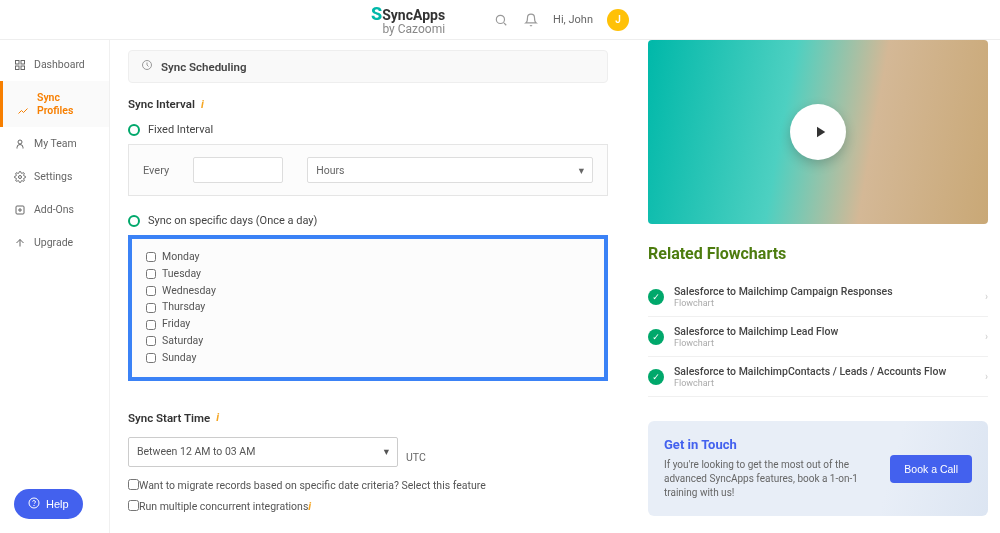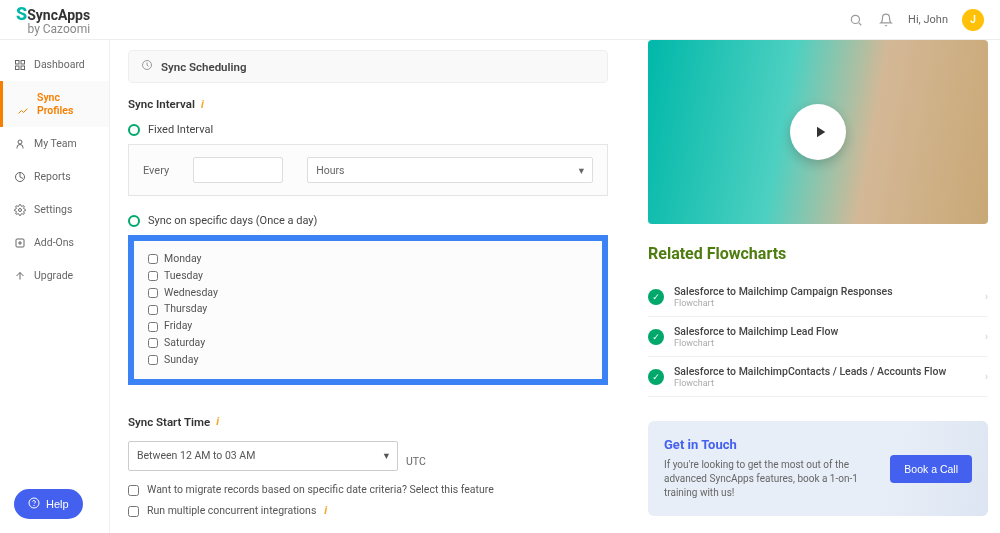--- a/index.html
+++ b/index.html
@@ -1,20 +1,20 @@
 <!DOCTYPE html>
 <html><head>
   <meta charset="utf-8">
   <style>
     * { margin: 0; padding: 0; box-sizing: border-box; }
     body { font-family: -apple-system, BlinkMacSystemFont, "Segoe UI", Roboto, sans-serif; background: #f8f9fb; font-size: 12px; color: #333; }
     .app { width: 1000px; height: 533px; display: flex; flex-direction: column; background: #fff; overflow: hidden; }
     
     
-    .header { height: 40px; display: flex; align-items: center; justify-content: space-between; padding: 0 16px; border-bottom: 1px solid #eee; gap: 48px; }
+    .header { height: 40px; display: flex; align-items: center; justify-content: center; padding: 0 16px; border-bottom: 1px solid #eee; gap: 48px; }
     .logo { display: flex; align-items: center; gap: 4px; }
     .logo-text { font-weight: 700; font-size: 14px; color: #333; }
     .logo-sub { font-size: 12px; color: #888; margin-top: -2px; text-align: right; }
     .logo-s { color: #00b8a9; font-weight: 800; font-size: 18px; }
     .header-right { display: flex; align-items: center; gap: 14px; }
     .icon { width: 16px; height: 16px; display: inline-flex; align-items: center; justify-content: center; color: #999; }
     .greeting { font-size: 11px; color: #666; }
     .avatar { width: 22px; height: 22px; border-radius: 50%; background: #ffc107; display: flex; align-items: center; justify-content: center; font-size: 10px; color: #fff; font-weight: 600; }
     
     
@@ -38,29 +38,29 @@
     .info-icon { color: #f5a623; font-style: italic; font-weight: 700; font-size: 11px; }
     
     .radio-row { display: flex; align-items: center; gap: 8px; margin-bottom: 8px; font-size: 11px; color: #444; }
     .radio-circle { width: 12px; height: 12px; border: 2px solid #00a86b; border-radius: 50%; display: inline-block; }
     
     .interval-box { border: 1px solid #e5e5e5; padding: 12px 14px; background: #fcfcfc; display: flex; align-items: center; gap: 24px; margin-bottom: 18px; }
     .interval-box .lbl { font-size: 11px; color: #666; }
     .interval-box input[type="text"] { width: 90px; height: 26px; border: 1px solid #ddd; border-radius: 2px; padding: 0 6px; }
     .interval-box .sel { flex: 1; height: 26px; border: 1px solid #ddd; border-radius: 2px; padding: 0 8px; background: #fff; display: flex; align-items: center; justify-content: space-between; font-size: 10.5px; color: #666; }
     
-    .days-box { border: 6px solid #3b82f6; padding: 10px 14px; background: #fcfcfc; margin-bottom: 30px; }
+    .days-box { border: 4px solid #3b82f6; padding: 10px 14px; background: #fcfcfc; margin-bottom: 30px; }
     .day-row { display: flex; align-items: center; gap: 6px; font-size: 10.5px; color: #555; line-height: 1.6; }
     .day-row input { width: 10px; height: 10px; }
     
     .start-time-sel { width: 270px; height: 30px; border: 1px solid #ccc; border-radius: 2px; display: flex; align-items: center; justify-content: space-between; padding: 0 8px; font-size: 10.5px; color: #555; margin-bottom: 12px; }
     .utc-row { display: flex; align-items: center; gap: 8px; }
     .utc-label { font-size: 10.5px; color: #666; }
     
-    .check-row { display: flex; align-items: flex-end; gap: 8px; font-size: 10.5px; color: #555; margin-bottom: 8px; }
+    .check-row { display: flex; align-items: flex-start; font-size: 10.5px; color: #555; margin-bottom: 8px; }
     .check-row input { width: 11px; height: 11px; }
     
     
     .video-card { width: 100%; height: 184px; border-radius: 4px; background: linear-gradient(100deg, #00b8a9 0%, #4dd0c1 40%, #d4b896 65%, #c9a876 100%); position: relative; display: flex; align-items: center; justify-content: center; margin-bottom: 20px; }
     .play-btn { width: 56px; height: 56px; border-radius: 50%; background: #fff; display: flex; align-items: center; justify-content: center; box-shadow: 0 4px 12px rgba(0,0,0,0.2); cursor: pointer; }
     .play-btn svg { margin-left: 3px; }
     
     .rc-title { font-size: 16px; font-weight: 700; margin-bottom: 14px; color: #4d7c0f; }
     .flow-item { display: flex; align-items: center; gap: 10px; padding: 8px 0; border-bottom: 1px solid #f0f0f0; cursor: pointer; }
     .flow-item:last-child { border-bottom: none; }
@@ -135,29 +135,20 @@
             <svg width="12" height="12" viewBox="0 0 24 24" fill="none" stroke="currentColor" stroke-width="2">
               <circle cx="12" cy="8" r="4"></circle>
               <path d="M6 21v-2a6 6 0 0112 0v2"></path>
             </svg>
           </span>
         <span>My Team</span>
       </div>
       <div class="nav-item">
         <span class="nav-icon">
             <svg width="12" height="12" viewBox="0 0 24 24" fill="none" stroke="currentColor" stroke-width="2">
-              <circle cx="12" cy="12" r="9"></circle>
-              <path d="M12 3v9l6 3"></path>
-            </svg>
-          </span>
-        <span>Reports</span>
-      </div>
-      <div class="nav-item">
-        <span class="nav-icon">
-            <svg width="12" height="12" viewBox="0 0 24 24" fill="none" stroke="currentColor" stroke-width="2">
               <circle cx="12" cy="12" r="3"></circle>
               <path d="M19.4 15a1.7 1.7 0 00.3 1.8l.1.1a2 2 0 11-2.8 2.8l-.1-.1a1.7 1.7 0 00-1.8-.3 1.7 1.7 0 00-1 1.5V21a2 2 0 11-4 0v-.1a1.7 1.7 0 00-1-1.5 1.7 1.7 0 00-1.8.3l-.1.1a2 2 0 11-2.8-2.8l.1-.1a1.7 1.7 0 00.3-1.8 1.7 1.7 0 00-1.5-1H3a2 2 0 110-4h.1a1.7 1.7 0 001.5-1 1.7 1.7 0 00-.3-1.8l-.1-.1a2 2 0 112.8-2.8l.1.1a1.7 1.7 0 001.8.3H9a1.7 1.7 0 001-1.5V3a2 2 0 114 0v.1a1.7 1.7 0 001 1.5 1.7 1.7 0 001.8-.3l.1-.1a2 2 0 112.8 2.8l-.1.1a1.7 1.7 0 00-.3 1.8V9a1.7 1.7 0 001.5 1H21a2 2 0 110 4h-.1a1.7 1.7 0 00-1.5 1z"></path>
             </svg>
           </span>
         <span>Settings</span>
       </div>
       <div class="nav-item">
         <span class="nav-icon">
             <svg width="12" height="12" viewBox="0 0 24 24" fill="none" stroke="currentColor" stroke-width="2">
               <rect x="4" y="4" width="16" height="16" rx="2"></rect>

